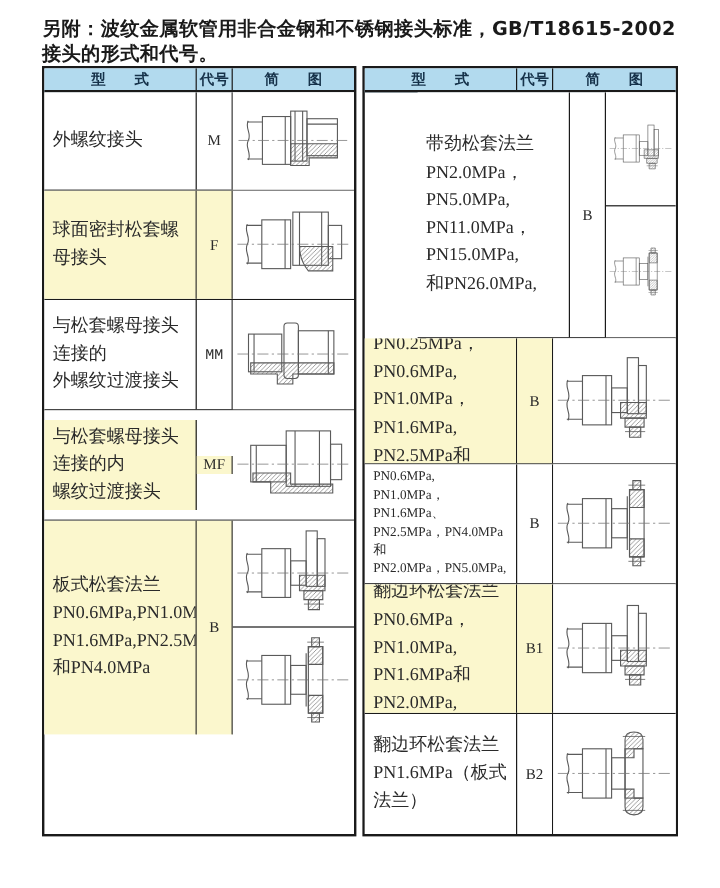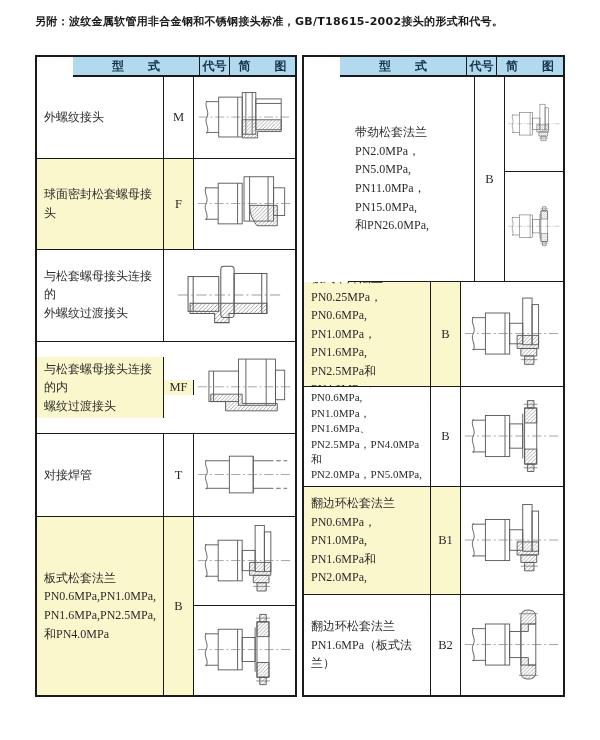--- a/index.html
+++ b/index.html
@@ -7,21 +7,21 @@
   body {
     background: #ffffff;
     font-family: "Liberation Serif", serif;
     position: relative;
     color: #2a2a2a;
   }
   .page-title {
     position: absolute;
     top: 14px; left: 35px; width: 540px;
     font-family: "DejaVu Sans", sans-serif;
-    font-size: 11px;
+    font-size: 16px;
     font-weight: bold;
     color: #1a1a1a;
     letter-spacing: 0.3px;
   }
   .table-wrap {
     position: absolute;
     top: 55px; left: 35px; width: 530px;
     display: flex;
     gap: 5px;
   }
@@ -29,41 +29,40 @@
     border: 2px solid var(--border-color, #1a1a1a);
     background: #fff;
   }
   .panel-left  { width: 262px; }
   .panel-right { width: 263px; }
   .hrow {
     display: flex;
     height: 20px;
     background: var(--header-bg, #b2daee);
     border-bottom: 2px solid var(--border-color, #1a1a1a);
-    margin-left: 36px;
   }
   .hcell {
     display: flex; align-items: center; justify-content: center;
     font-size: 12px; font-weight: bold; color: #16324a;
     overflow: hidden;
   }
   .c-type { width: 127px; border-right: 1px solid var(--border-color, #1a1a1a); }
   .c-code { width: 30px;  border-right: 1px solid var(--border-color, #1a1a1a); }
   .c-diag { flex: 1; }
   .row {
     display: flex;
     border-bottom: 1px solid var(--border-color, #1a1a1a);
     background: #fff;
   }
   .row:last-child { border-bottom: none; }
   .row.hl .c-type, .row.hl .c-code { background: var(--highlight-bg, #fbf7cd); }
   .type-cell {
     display: flex; align-items: center;
     padding: 3px 3px 3px 7px;
-    font-size: 12px;
+    font-size: 15px;
     line-height: 1.55;
     white-space: pre-line;
     overflow: hidden;
     color: #2a2a2a;
   }
   .row.compact .type-cell { font-size: 11px; line-height: 1.4; }
   .code-cell {
     display: flex; align-items: center; justify-content: center;
     font-size: 12.5px;
     color: #2a2a2a;
@@ -220,20 +219,21 @@
               <svg class="diag" viewBox="0 0 105 85" preserveAspectRatio="xMidYMid meet">
                 <use href="#sym-swivel-nut"></use>
               </svg>
             </div>
           </div>
   </div>
 
   <div class="row" style="height: 92px; font-family: Liberation Mono, monospace;">
     <div class="cell c-type type-cell">与松套螺母接头连接的
 外螺纹过渡接头</div>
+    <div class="cell c-code code-cell">MM</div>
     <div class="cell c-diag diag-cell">
             <div class="diag-box">
               <svg class="diag" viewBox="0 0 105 85" preserveAspectRatio="xMidYMid meet">
                 <use href="#sym-nipple-mm"></use>
               </svg>
             </div>
           </div>
   </div>
 
   <div class="row hl" style="height: 92px; align-items: center;">
@@ -242,31 +242,20 @@
     <div class="cell c-code code-cell">MF</div>
     <div class="cell c-diag diag-cell">
             <div class="diag-box">
               <svg class="diag" viewBox="0 0 105 85" preserveAspectRatio="xMidYMid meet">
                 <use href="#sym-nipple-mf"></use>
               </svg>
             </div>
           </div>
   </div>
 
-  <div class="row" style="height: 83px;">
-    <div class="cell c-type type-cell">对接焊管</div>
-    <div class="cell c-code code-cell">T</div>
-    <div class="cell c-diag diag-cell">
-            <div class="diag-box">
-              <svg class="diag" viewBox="0 0 105 85" preserveAspectRatio="xMidYMid meet">
-                <use href="#sym-butt-weld"></use>
-              </svg>
-            </div>
-          </div>
-  </div>
 
   <div class="row hl" style="height: 178px;">
     <div class="cell c-type type-cell">板式松套法兰
 PN0.6MPa,PN1.0MPa,
 PN1.6MPa,PN2.5MPa,
 和PN4.0MPa</div>
     <div class="cell c-code code-cell">B</div>
     <div class="cell c-diag diag-cell">
             <div class="diag-box" style="flex: 0 0 auto; height: 88px;">
               <svg class="diag" viewBox="0 0 105 85" preserveAspectRatio="xMidYMid meet">

